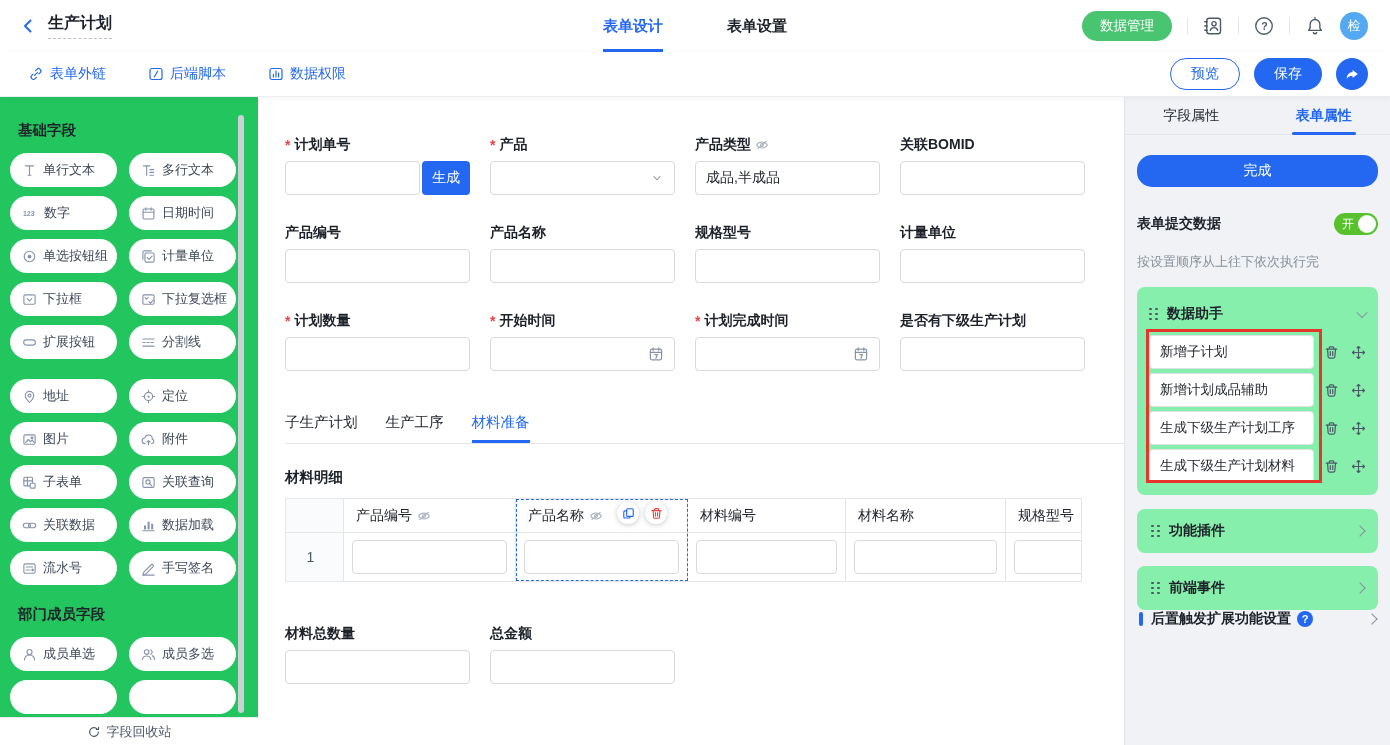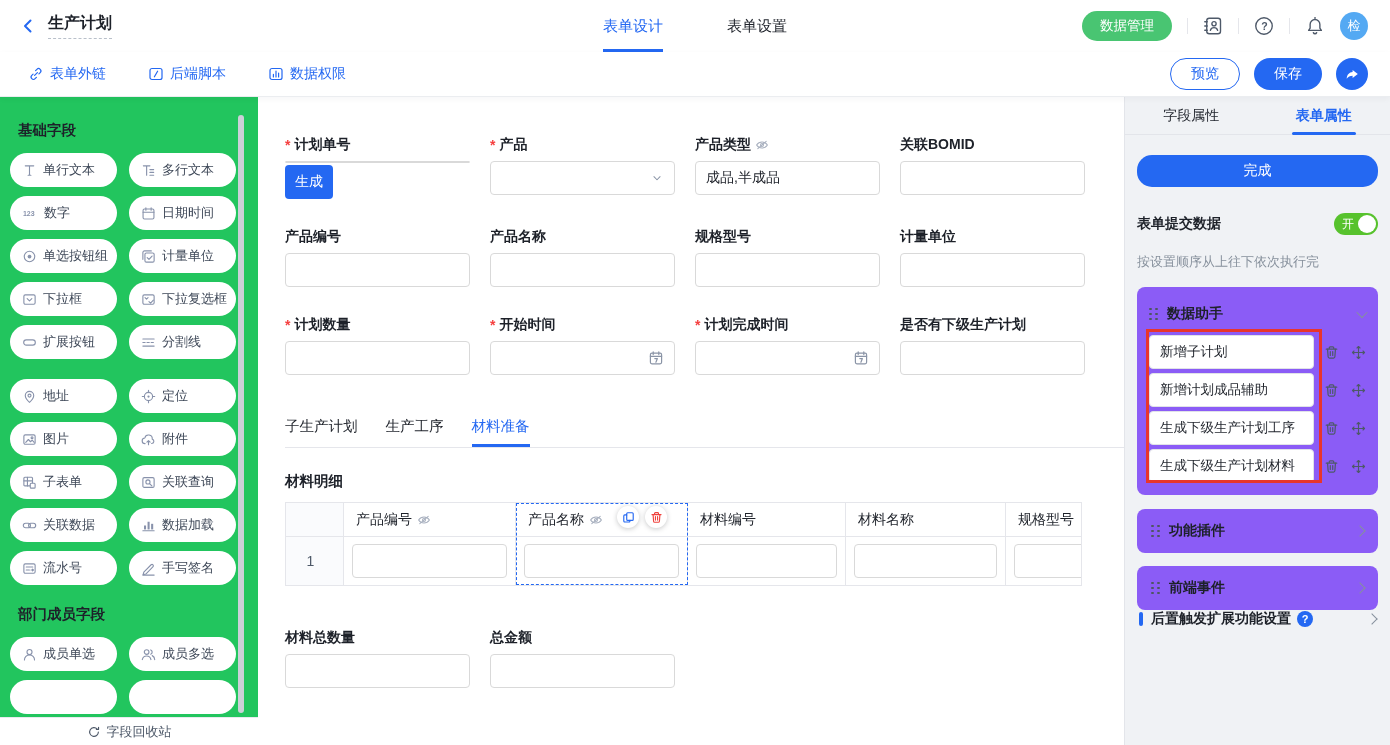--- a/index.html
+++ b/index.html
@@ -8,21 +8,21 @@
 
   svg.ic { fill:none; stroke:currentColor; stroke-width:1.2; stroke-linecap:round; stroke-linejoin:round; display:block; }
   svg.ic .fillp { fill:currentColor; stroke:none; }
   svg.ic text { stroke:none; fill:currentColor; font-weight:700; font-family:inherit; }
 
   
   .topbar { height:52px; display:flex; align-items:center; position:relative; background:#fff; padding:0 22px 0 20px; }
   .back { color:#2468f2; margin-right:12px; cursor:pointer; }
   .app-title { font-size:16px; font-weight:700; padding-bottom:4px; border-bottom:1px dashed #b9c0ca; }
   .top-tabs { position:absolute; left:50%; transform:translateX(-50%); height:52px; display:flex; gap:64px; }
-  .top-tab { height:52px; display:flex; align-items:center; font-size:15px; cursor:pointer; border-bottom:3px solid transparent; padding-top:3px; }
+  .top-tab { height:52px; display:flex; align-items:center; font-size:15px; cursor:pointer; border-bottom:3px solid transparent; padding-top:3px;font-weight:bold; }
   .top-tab.active { color:#2468f2; border-bottom-color:#2468f2; }
   .top-right { margin-left:auto; display:flex; align-items:center; gap:15px; }
   .pill-green { background:#49c572; color:#fff; border:none; height:30px; border-radius:15px; padding:0 18px; font-size:13.5px; cursor:pointer; }
   .vdiv { width:1px; height:16px; background:#e5e6eb; }
   .top-ic { color:#4e5969; cursor:pointer; display:flex; }
   .avatar { width:28px; height:28px; border-radius:50%; background:#54a9f3; color:#fff; font-size:13px; display:flex; align-items:center; justify-content:center; cursor:pointer; }
 
   
   .toolbar { height:45px; background:#fff; display:flex; align-items:center; padding:0 22px 0 28px; border-bottom:1px solid #ebedf0; box-shadow:0 2px 6px rgba(31,35,41,.04); position:relative; z-index:3; }
   .tool-link { display:flex; align-items:center; gap:6px; color:#2468f2; font-size:14px; margin-right:42px; cursor:pointer; }
@@ -44,21 +44,21 @@
   .recycle-bar { position:absolute; left:0; right:0; bottom:0; height:28px; background:#fff; border-top:1px solid #e8eaee; display:flex; align-items:center; justify-content:center; gap:6px; font-size:13px; color:#4e5969; cursor:pointer; }
 
   
   .canvas { flex:1; background:#fff; padding:38px 0 0 27px; position:relative; overflow:hidden; }
   .f-row { display:flex; gap:20px; margin-bottom:28px; width:800px; }
   .f-col { width:185px; }
   .f-label { font-size:14px; font-weight:700; height:20px; margin-bottom:6px; display:flex; align-items:center; gap:4px; }
   .req { color:#f53f3f; font-weight:700; }
   .inp { height:34px; border:1px solid #d9d9d9; border-radius:4px; background:#fff; display:flex; align-items:center; padding:0 10px; font-size:14px; color:#1d2129; position:relative; }
   .inp .right-ic { margin-left:auto; color:#8a94a6; display:flex; }
-  .gen-row { display:flex; gap:2px;flex-direction:column; }
+  .gen-row { display:flex; gap:2px; }
   .gen-row .inp { flex:1; }
   .btn-gen { width:48px; height:34px; background:#2468f2; color:#fff; border:none; border-radius:4px; font-size:14px; cursor:pointer; flex-shrink:0; }
 
   .subtabs { display:flex; gap:28px; margin-top:42px; }
   .subtab { font-size:14.5px; padding-bottom:8px; border-bottom:3px solid transparent; cursor:pointer; }
   .subtab.active { color:#2468f2; border-bottom-color:#2468f2; }
   .canvas-divider { height:1px; background:#e5e6eb; margin-right:0; }
 
   .detail-title { font-size:14.5px; font-weight:700; margin-top:24px; height:20px; }
   .dtable { margin-top:10px; width:797px; border:1px solid #e5e6eb; position:relative; overflow:hidden; }
@@ -85,21 +85,21 @@
   .panel-tab.active::after { content:""; position:absolute; bottom:-1px; left:50%; transform:translateX(-50%); width:64px; height:3px; background:#2468f2; border-radius:2px; }
   .panel-body { padding:0 12px; }
   .btn-done { margin-top:20px; width:100%; height:32px; background:#2468f2; border:none; border-radius:15px; color:#fff; font-size:14px; cursor:pointer; }
   .submit-row { margin-top:26px; display:flex; align-items:center; justify-content:space-between; }
   .submit-label { font-size:14px; font-weight:700; }
   .toggle { width:44px; height:22px; border-radius:11px; background:#57c22d; position:relative; cursor:pointer; color:#fff; font-size:12px; }
   .toggle .t-txt { position:absolute; left:8px; top:50%; transform:translateY(-50%); }
   .toggle .knob { position:absolute; right:2px; top:2px; width:18px; height:18px; border-radius:50%; background:#fff; }
   .hint { margin-top:18px; font-size:13px; color:#86909c; }
 
-  .card { background:#8b5cf6; border-radius:8px; margin-top:16px; padding:10px 12px 12px; position:relative; }
+  .card { background:#86efac; border-radius:8px; margin-top:16px; padding:10px 12px 12px; position:relative; }
   .card-head { height:34px; display:flex; align-items:center; gap:9px; cursor:pointer; }
   .card-title { font-size:14px; font-weight:700; flex:1; }
   .dots { position:relative; width:9px; height:13px; flex-shrink:0; }
   .dots::before,.dots::after { content:""; position:absolute; width:2.5px; height:2.5px; border-radius:50%; background:#4e5563; box-shadow:0 5px 0 #4e5563,0 10px 0 #4e5563; }
   .dots::after { left:6px; }
   .chev { width:8px; height:8px; border-right:1.6px solid #86909c; border-bottom:1.6px solid #86909c; flex-shrink:0; }
   .chev.down { transform:rotate(45deg) translate(-1px,-1px); }
   .chev.right { transform:rotate(-45deg); }
   .asst-item { display:flex; align-items:center; margin-top:4px; }
   .asst-item:first-of-type { margin-top:6px; }

